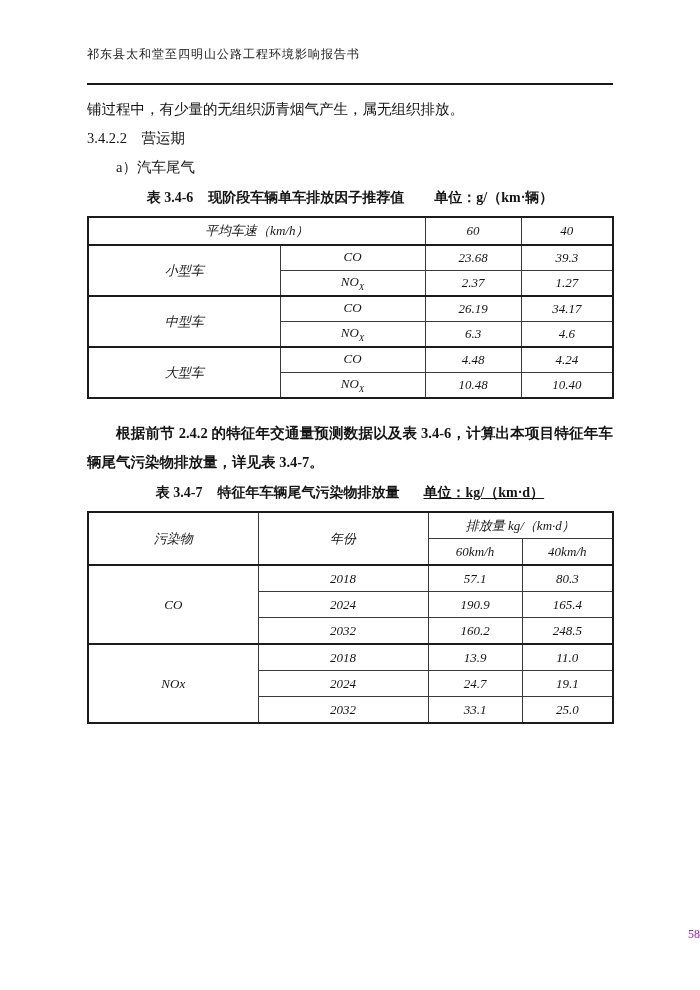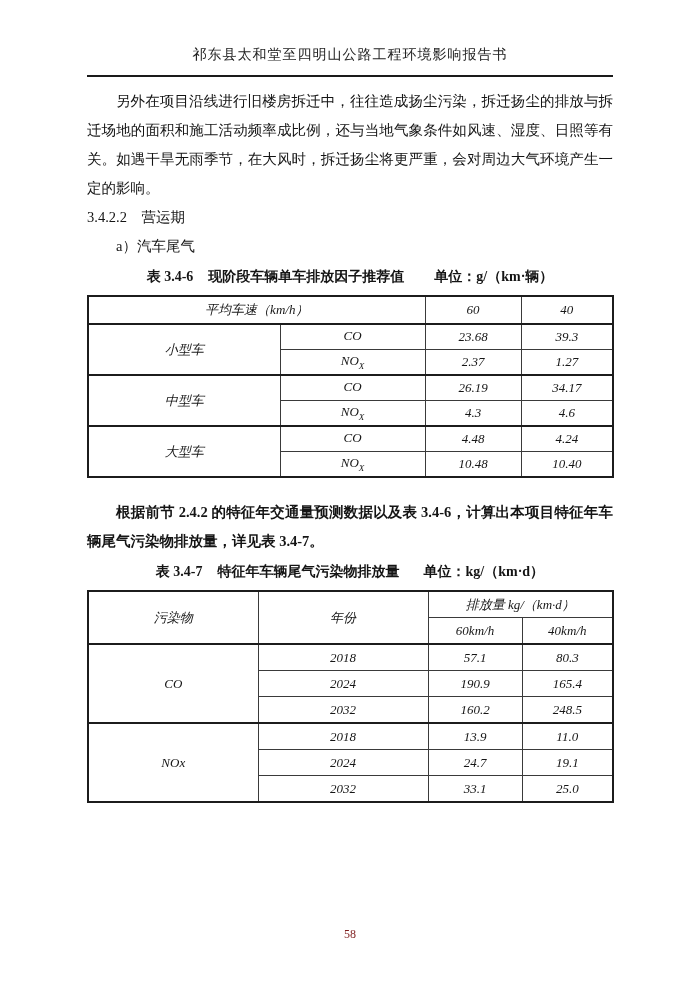--- a/index.html
+++ b/index.html
@@ -8,43 +8,43 @@
     background: #ffffff;
     color: #141414;
     font-family: "Liberation Serif", "DejaVu Serif", serif;
     position: relative;
     overflow: hidden;
   }
   .page { padding: 0 87px; }
 
   .running-header {
     margin-top: 46px;
-    text-align: center;
-    font-size: 14px;
+    text-align: left;
+    font-size: 12px;
     letter-spacing: 1px;
     color: #222;
-    padding-bottom: 11px;
+    padding-bottom: 20px;
     border-bottom: 2px solid #1a1a1a;
   }
 
   .body-text { margin-top: 10px; font-size: 14.5px; line-height: 29px; text-align: justify; }
   .body-text p { margin: 0; }
   .indent { text-indent: 2em; }
   .heading-line { margin: 0; font-size: 14.5px; line-height: 29px; white-space: pre-wrap; }
 
   .caption {
     text-align: center;
     font-weight: bold;
     font-size: 14px;
     line-height: 22px;
     margin: 5px 0 7px 0;
   }
   .cap-label { margin-right: 15px; }
   .cap-gap-lg { margin-left: 30px; }
-  .cap-gap-md { margin-left: 24px; }
+  .cap-gap-md { margin-left: 24px; text-decoration: underline; }
 
   table.doc {
     border-collapse: collapse;
     table-layout: fixed;
     width: 525px;
     margin: 0 auto;
     font-size: 13px;
     color: #161616;
   }
   table.doc td {
@@ -60,36 +60,36 @@
   table.t346 tr.hdr td { height: 26px; }
   table.t347 td { height: 25px; }
   table.t347 tr.hdr td { height: 25px; }
   td.tb { border-bottom: 2px solid #1c1c1c !important; }
   sub.chem { font-size: 9px; }
 
   .para-gap { margin-top: 20px; font-weight: bold; }
   .page-number {
     position: absolute;
     bottom: 48px; left: 0; right: 0;
-    text-align: center;
+    text-align: right;
     font-size: 12px;
-    color: #7f1d1d;
+    color: #a21caf;
   }
 </style>
 </head>
 <body>
 
 <div class="page">
 
   <div class="running-header">
     <span>祁东县太和堂至四明山公路工程环境影响报告书</span>
   </div>
 
   <div class="body-text">
-    <p class="indent">另外在项目沿线进行旧楼房拆迁中，往往造成扬尘污染，拆迁扬尘的排放与拆迁场地的面积和施工活动频率成比例，还与当地气象条件如风速、湿度、日照等有关。如遇干旱无雨季节，在大风时，拆迁扬尘将更严重，会对周边大气环境产生一定的影响。</p>
+    <p>铺过程中，有少量的无组织沥青烟气产生，属无组织排放。</p>
     <p class="heading-line">3.4.2.2　营运期</p>
     <p class="indent">a）汽车尾气</p>
   </div>
 
   <div class="caption">
     <span class="cap-label">表 3.4-6</span><span>现阶段车辆单车排放因子推荐值</span><span class="cap-gap-lg">单位：g/（km·辆）</span>
   </div>
 
   <table class="doc t346">
     <colgroup>
@@ -116,21 +116,21 @@
       <td class="tb">1.27</td>
     </tr>
     <tr>
       <td rowspan="2" class="tb">中型车</td>
       <td><span>CO</span><sub class="chem"></sub></td>
       <td>26.19</td>
       <td>34.17</td>
     </tr>
     <tr>
       <td class="tb"><span>NO</span><sub class="chem">X</sub></td>
-      <td class="tb">4.3</td>
+      <td class="tb">6.3</td>
       <td class="tb">4.6</td>
     </tr>
     <tr>
       <td rowspan="2">大型车</td>
       <td><span>CO</span><sub class="chem"></sub></td>
       <td>4.48</td>
       <td>4.24</td>
     </tr>
     <tr>
       <td><span>NO</span><sub class="chem">X</sub></td>

